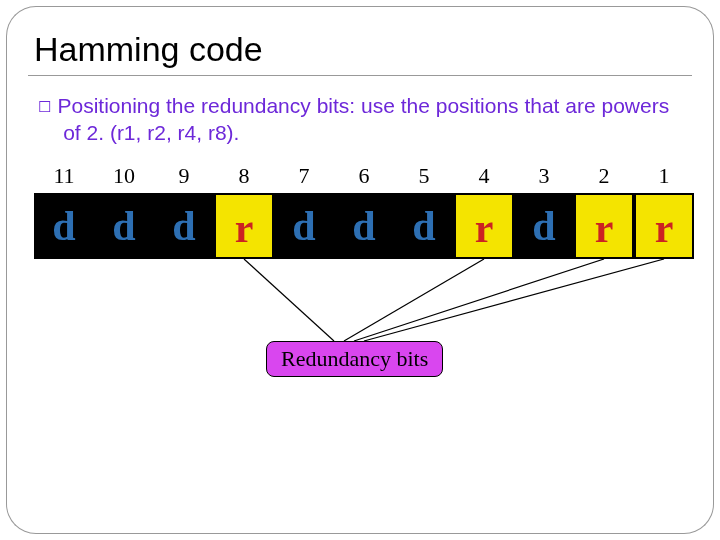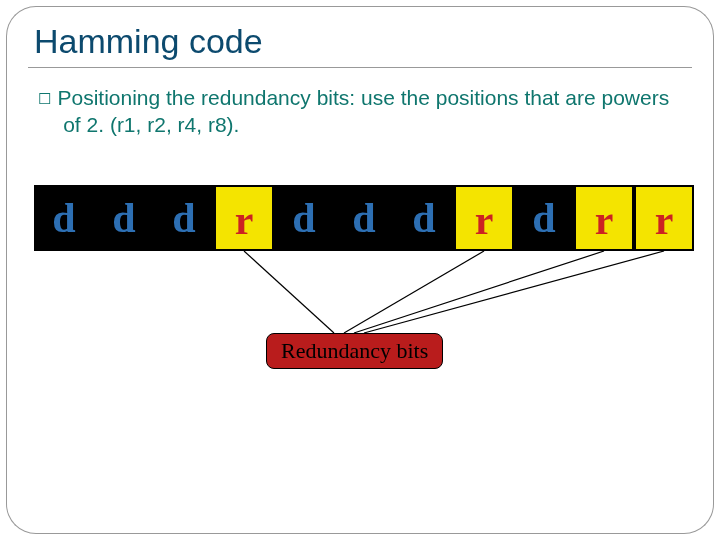--- a/index.html
+++ b/index.html
@@ -43,35 +43,35 @@
     width: 0;
     border-left: 1.5px solid #999;
     top: 52px;
     bottom: 52px;
   }
   .edge-v.left { left: 6px; }
   .edge-v.right { right: 6px; }
 
   .title {
     font-size: 34px;
-    color: #0c4a6e;
-    margin: 4px 0 6px 6px;
+    color: #000000;
+    margin: 12px 0 6px 6px;
   }
   .hr {
     border: 0;
     border-top: 1.5px solid #999;
     margin: 0 0 16px 0;
   }
   .bullet {
     font-size: 21px;
     line-height: 1.3;
     margin: 8px 10px 16px 10px;
     text-indent: -1.2em;
     padding-left: 1.2em;
-    color: #0f766e;
+    color: #6d28d9;
   }
   .bullet .marker {
     font-size: 15px;
     vertical-align: 1px;
     margin-right: 6px;
   }
 
   
   .diagram {
     position: relative;
@@ -122,21 +122,21 @@
   }
   .redlabel {
     position: absolute;
     top: 178px;
     left: 232px;
     border: 1.5px solid #000;
     border-radius: 8px;
     padding: 4px 14px;
     font-family: "Times New Roman", Times, serif;
     font-size: 22px;
-    background: #b91c1c;
+    background: #d946ef;
   }
 </style>
 </head>
 <body>
 
 <div class="slide">
 
   <div class="corner tl"></div>
   <div class="corner tr"></div>
   <div class="corner bl"></div>
@@ -147,20 +147,33 @@
   <div class="edge-v right"></div>
 
   <div class="title">Hamming code</div>
   <hr class="hr">
 
   <div class="bullet">
     <span class="marker">☐</span><span>Positioning the redundancy bits: use the positions that are powers of 2. (r1, r2, r4, r8).</span>
   </div>
 
   <div class="diagram">
+    <div class="positions">
+      <div>11</div>
+      <div>10</div>
+      <div>9</div>
+      <div>8</div>
+      <div>7</div>
+      <div>6</div>
+      <div>5</div>
+      <div>4</div>
+      <div>3</div>
+      <div>2</div>
+      <div>1</div>
+    </div>
     <div class="bitrow">
       <div class="cell d">d</div>
       <div class="cell d">d</div>
       <div class="cell d">d</div>
       <div class="cell r">r</div>
       <div class="cell d">d</div>
       <div class="cell d">d</div>
       <div class="cell d">d</div>
       <div class="cell r">r</div>
       <div class="cell d">d</div>

